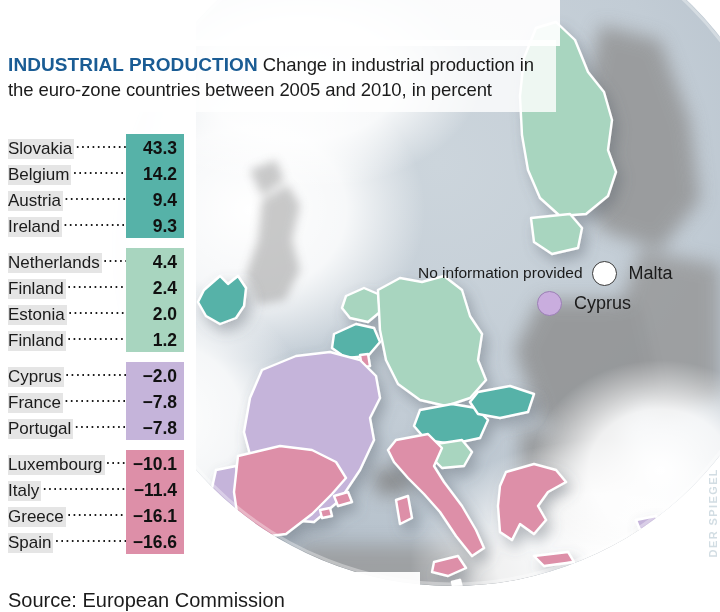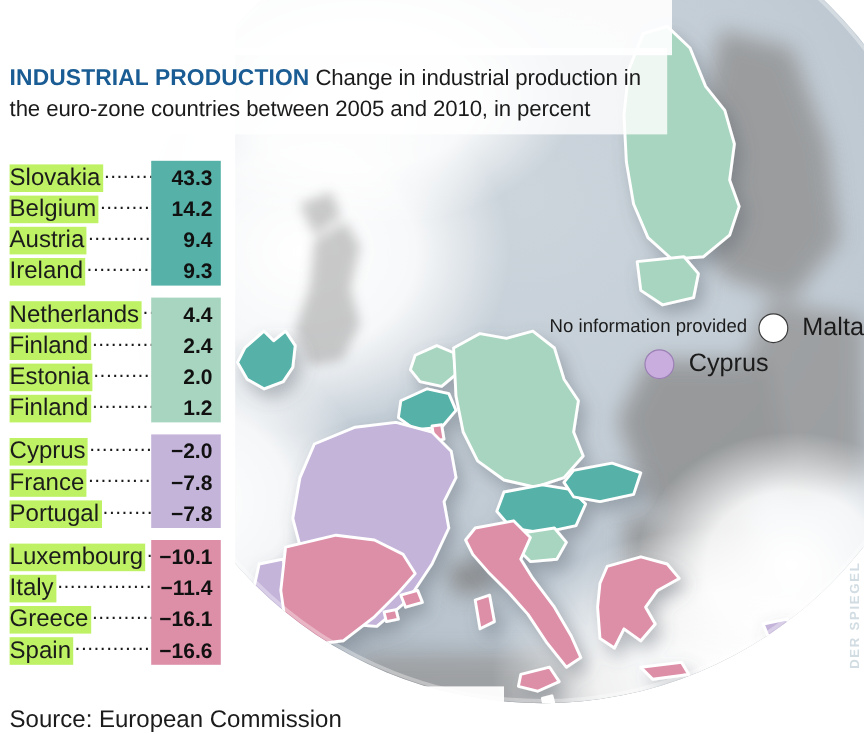--- a/index.html
+++ b/index.html
@@ -55,26 +55,26 @@
   .grp { margin-bottom: 10px; }
   .grp:last-child { margin-bottom: 0; }
   .row {
     position: relative;
     display: flex;
     align-items: baseline;
     height: 26px;
   }
   .cname {
     position: relative;
-    font-size: 20px;
+    font-size: 17px;
     color: #1b1b1b;
     white-space: nowrap;
     padding-right: 2px;
     z-index: 2;
-    background: #bef264;
+    background: #e5e5e5;
   }
   .leader {
     flex: 1 1 auto;
     position: relative;
     overflow: hidden;
     height: 20px;
     margin: 0 0 0 1px;
   }
   .leader::after {
     content: "............................................";
@@ -120,34 +120,33 @@
   }
   .legend-row {
     display: flex;
     align-items: center;
     height: 30px;
   }
   .legend-row.r2 { padding-left: 119px; }
   .legend-text {
     white-space: nowrap;
     margin-right: 9px;
-    margin-left: 40px;
   }
   .dot {
     width: 25px; height: 25px;
     border-radius: 50%;
     border: 1.6px solid #3a3a3a;
     flex: 0 0 25px;
   }
   .dot.white { background: #ffffff; }
   .dot.purple { background: #c9adde; border-color: #9b7fb5; }
   .legend-label {
     margin-left: 12px;
     white-space: nowrap;
-    font-size: 21px;
+    font-size: 18px;
   }
 
   
   .source {
     position: absolute;
     left: 8px; top: 589px;
     font-size: 20px;
     color: #1b1b1b;
     z-index: 6;
     white-space: nowrap;

